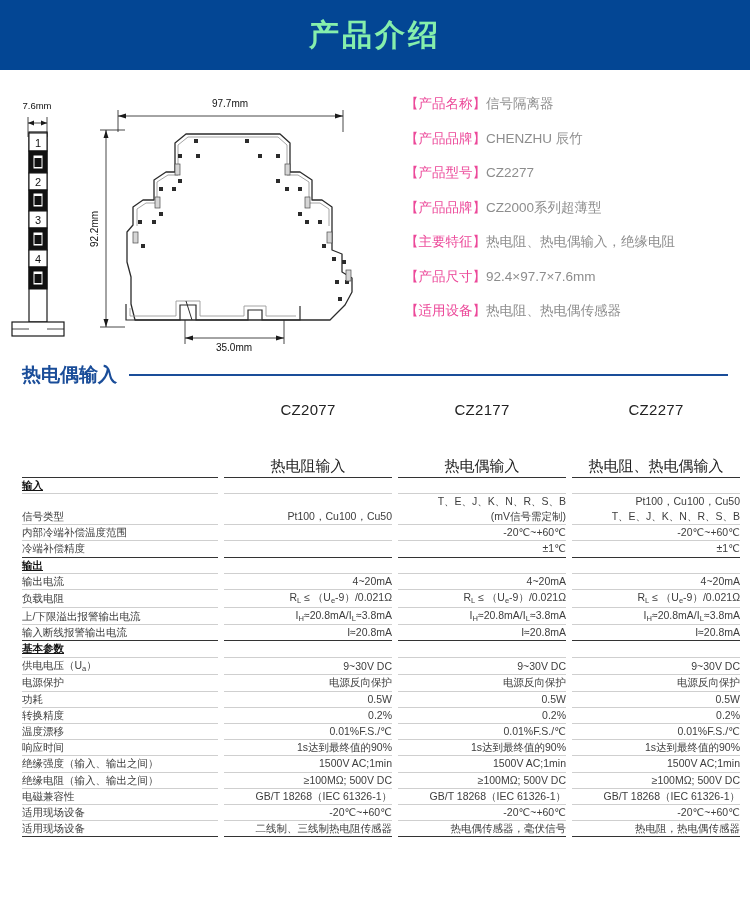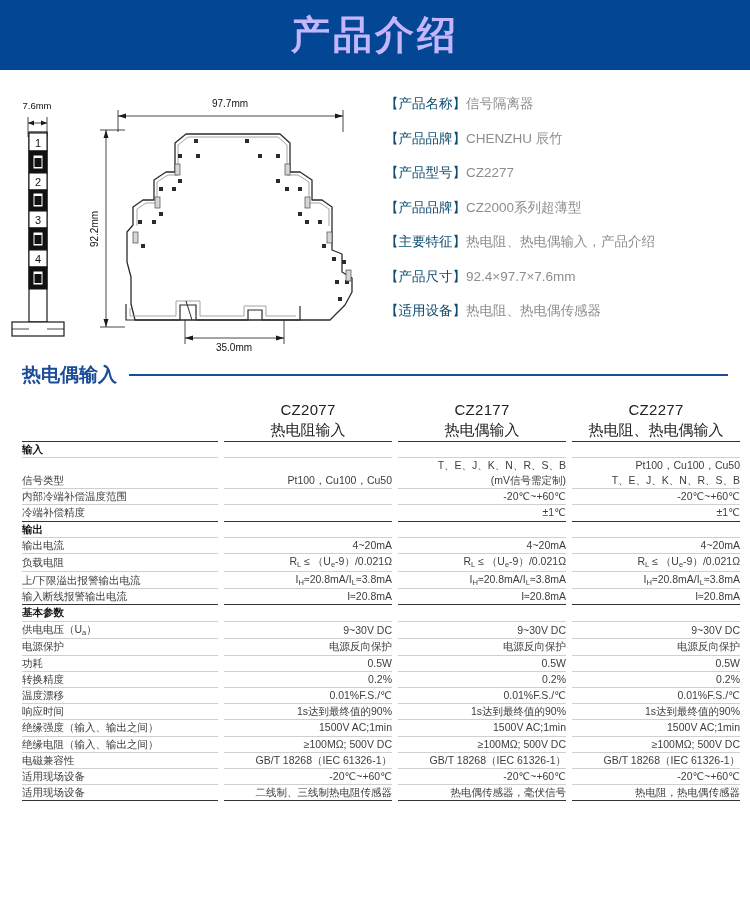--- a/index.html
+++ b/index.html
@@ -16,22 +16,22 @@
   
   .banner {
     width: 750px;
     height: 70px;
     background: #034694;
     display: flex;
     align-items: center;
     justify-content: center;
   }
   .banner-title {
-    color: #c4b5fd;
-    font-size: 39px;
+    color: #86efac;
+    font-size: 30px;
     font-weight: bold;
     letter-spacing: 3px;
   }
 
   
   .top-section {
     display: flex;
     padding: 22px 0 0 0;
     height: 278px;
   }
@@ -43,21 +43,21 @@
     width: 375px;
     padding: 5px 0 0 10px;
   }
   .info-row {
     font-size: 13.5px;
     color: #8d8d8d;
     line-height: 1;
     margin-bottom: 21px;
     white-space: nowrap;
   }
-  .info-row .k { color: #0c4a6e; }
+  .info-row .k { color: #ec4899; margin-left: 20px; }
   .info-row .v { color: #8d8d8d; }
 
   
   .dwg { position: absolute; left: 0; top: 0; }
 
   
   .section-head {
     display: flex;
     align-items: center;
     margin: 14px 0 0 22px;
@@ -102,30 +102,30 @@
   
   .hdr-cell {
     text-align: center;
     font-weight: normal;
     font-size: 15px;
     color: #222;
     line-height: 1.35;
     padding: 0 2px 5px 2px;
   }
   .hdr-cell .model { display: block; letter-spacing: .3px; }
-  .hdr-cell .sub { display: block; }
+  .hdr-cell .sub { display: block; margin-top: 36px; }
 
   
   .bt-thick { border-top: 1.4px solid #333; }
   .bt-thin  { border-top: 1px solid #cfcfcf; }
   .bb-thick { border-bottom: 1.4px solid #333; }
 
   .lbl { text-align: left; white-space: nowrap; }
   .val { text-align: right; }
-  .sec-title { font-weight: bold; color: #141414; }
+  .sec-title { font-weight: bold; color: #141414; text-decoration: underline; }
 
   .gapcell { border: none !important; }
 
   sub { font-size: 0.72em; vertical-align: -0.22em; }
 </style>
 </head>
 <body>
 
 <div class="banner">
   <div class="banner-title">产品介绍</div>
@@ -271,21 +271,21 @@
     <div class="info-row">
       <span class="k">【产品品牌】</span><span class="v">CHENZHU 辰竹</span>
     </div>
     <div class="info-row">
       <span class="k">【产品型号】</span><span class="v">CZ2277</span>
     </div>
     <div class="info-row">
       <span class="k">【产品品牌】</span><span class="v">CZ2000系列超薄型</span>
     </div>
     <div class="info-row">
-      <span class="k">【主要特征】</span><span class="v">热电阻、热电偶输入，产品介绍</span>
+      <span class="k">【主要特征】</span><span class="v">热电阻、热电偶输入，绝缘电阻</span>
     </div>
     <div class="info-row">
       <span class="k">【产品尺寸】</span><span class="v">92.4×97.7×7.6mm</span>
     </div>
     <div class="info-row">
       <span class="k">【适用设备】</span><span class="v">热电阻、热电偶传感器</span>
     </div>
   </div>
 </div>
 

